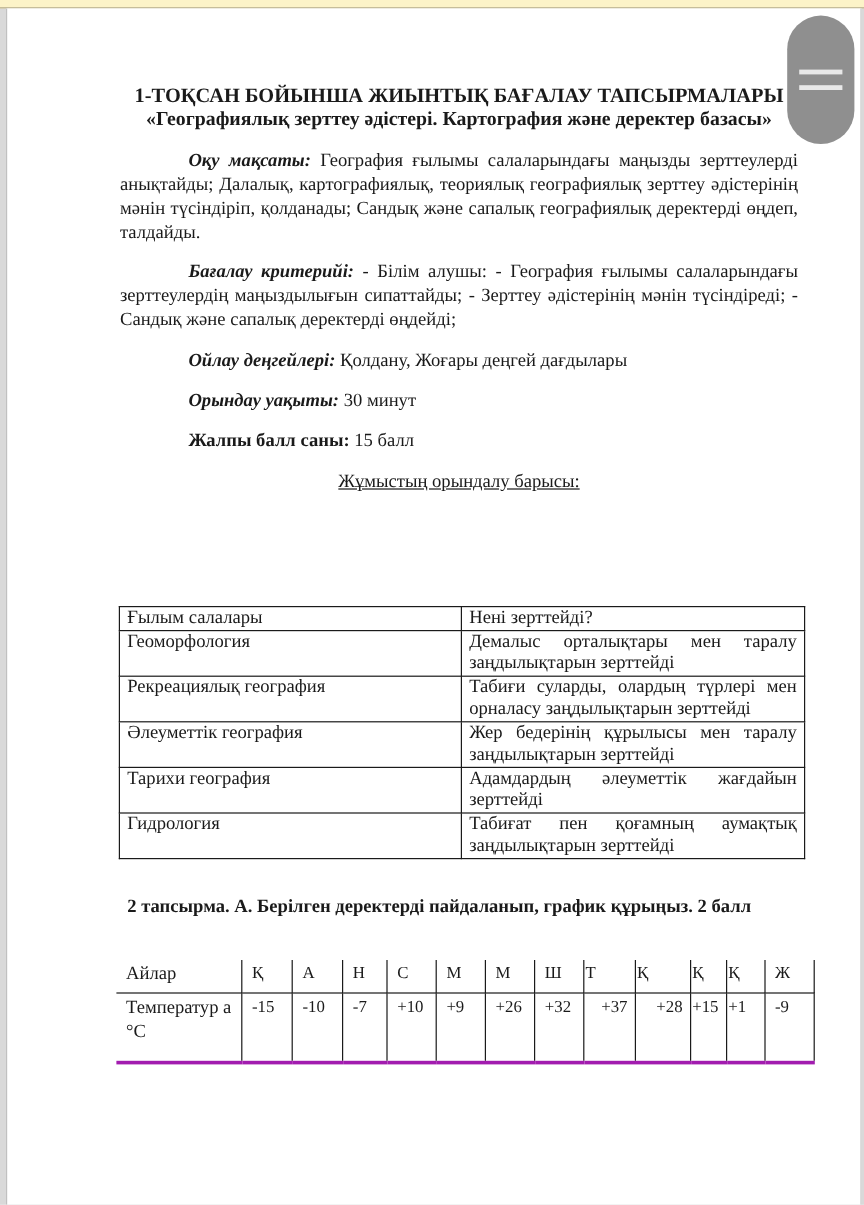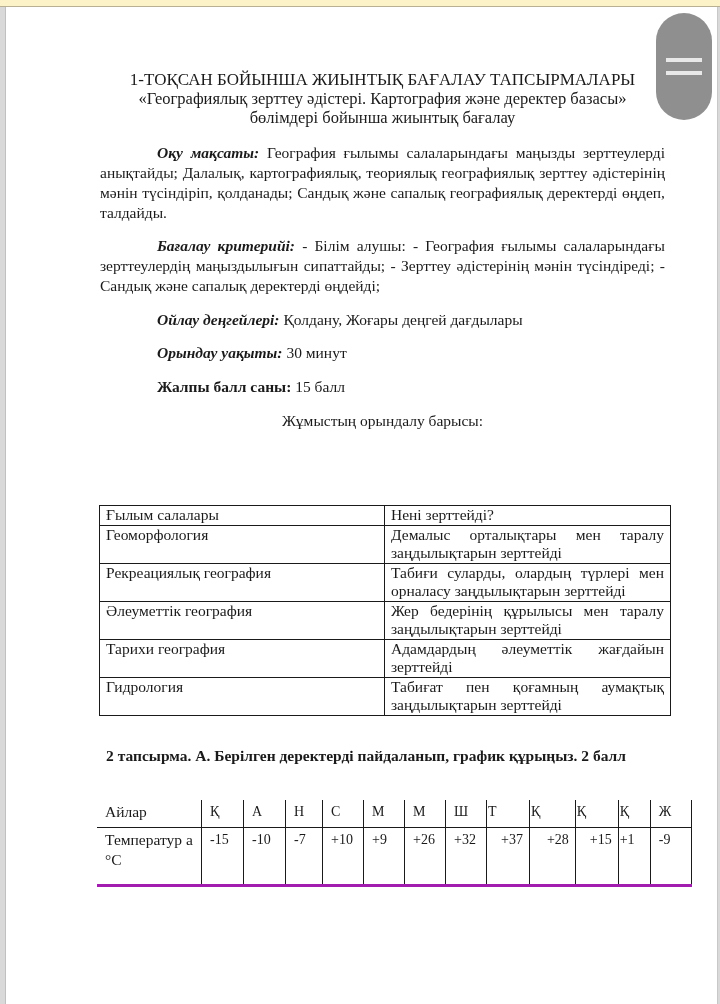--- a/index.html
+++ b/index.html
@@ -22,28 +22,28 @@
     position:absolute; left:656px; top:13px; width:56px; height:107px;
     background:#8f8f8f; border-radius:28px; z-index:5;
   }
   .scroll-handle .bar {
     position:absolute; left:10px; width:36px; height:4px; background:#e8e8e8;
   }
   .scroll-handle .bar.b1 { top:45px; }
   .scroll-handle .bar.b2 { top:58px; }
 
   .content { position:absolute; left:100px; top:70px; width:565px; font-size:15.5px; line-height:20px; }
-  .title { text-align:center; font-weight:normal; font-size:16.5px; line-height:19px; margin:0; }
+  .title { text-align:center; font-weight:bold; font-size:16.5px; line-height:19px; margin:0; }
   .title.t1 { font-size:17px; }
   .para { text-align:justify; margin:0; text-indent:57px; text-align-last:left; }
   .para .lbl { font-weight:bold; font-style:italic; }
   .line { margin:0; padding-left:57px; }
   .line .lbl { font-weight:bold; font-style:italic; }
   .line .lbl.plain { font-style:normal; }
-  .center { text-align:center; margin:0; }
+  .center { text-align:center; margin:0;text-decoration:underline; }
   .task { font-weight:bold; text-align:justify; text-align-last:left; margin:0; padding-left:6px; }
 
   table { border-collapse:collapse; }
   .t1tbl { position:absolute; left:99px; top:505px; width:572px; font-size:15.5px; }
   .t1tbl td { border:1px solid #1a1a1a; padding:0 6px; vertical-align:top; line-height:18.5px; }
   .t1tbl td.c1 { width:272px; }
   .t1tbl td.c2 { text-align:justify; text-align-last:left; }
 
   .t2tbl { position:absolute; left:97px; top:800px; font-size:14px; }
   .t2tbl td { border-left:1px solid #1a1a1a; border-right:1px solid #1a1a1a; padding:2px 6px 0 8px; vertical-align:top; line-height:20px; }
@@ -59,21 +59,20 @@
 <div class="page"></div>
 
 <div class="scroll-handle">
   <div class="bar b1"></div>
   <div class="bar b2"></div>
 </div>
 
 <div class="content">
   <p class="title t1">1-ТОҚСАН БОЙЫНША ЖИЫНТЫҚ БАҒАЛАУ ТАПСЫРМАЛАРЫ</p>
   <p class="title">«Географиялық зерттеу әдістері. Картография және деректер базасы»</p>
-  <p class="title">бөлімдері бойынша жиынтық бағалау</p>
 
   <p class="para" style="margin-top:16px;"><span class="lbl">Оқу мақсаты:</span><span> География ғылымы салаларындағы маңызды зерттеулерді анықтайды; Далалық, картографиялық, теориялық географиялық зерттеу әдістерінің мәнін түсіндіріп, қолданады; Сандық және сапалық географиялық деректерді өңдеп, талдайды.</span></p>
 
   <p class="para" style="margin-top:13px;"><span class="lbl">Бағалау критерийі:</span><span> - Білім алушы: - География ғылымы салаларындағы зерттеулердің маңыздылығын сипаттайды; - Зерттеу әдістерінің мәнін түсіндіреді; - Сандық және сапалық деректерді өңдейді;</span></p>
 
   <p class="line" style="margin-top:14px;"><span class="lbl">Ойлау деңгейлері:</span><span> Қолдану, Жоғары деңгей дағдылары</span></p>
 
   <p class="line" style="margin-top:13px;"><span class="lbl">Орындау уақыты:</span><span> 30 минут</span></p>
 
   <p class="line" style="margin-top:14px;font-family:Liberation Serif, serif;"><span class="lbl plain">Жалпы балл саны:</span><span> 15 балл</span></p>
@@ -134,18 +133,18 @@
     <td class="first">Температур а °С</td>
     <td>-15</td>
     <td>-10</td>
     <td>-7</td>
     <td>+10</td>
     <td>+9</td>
     <td>+26</td>
     <td>+32</td>
     <td style="padding-left:14px">+37</td>
     <td style="padding-left:17px">+28</td>
-    <td style="padding-left:14px">+15</td>
+    <td style="padding-left:1px">+15</td>
     <td style="padding-left:1px">+1</td>
     <td>-9</td>
   </tr>
 </tbody>
   </table>
 
 </body></html>

